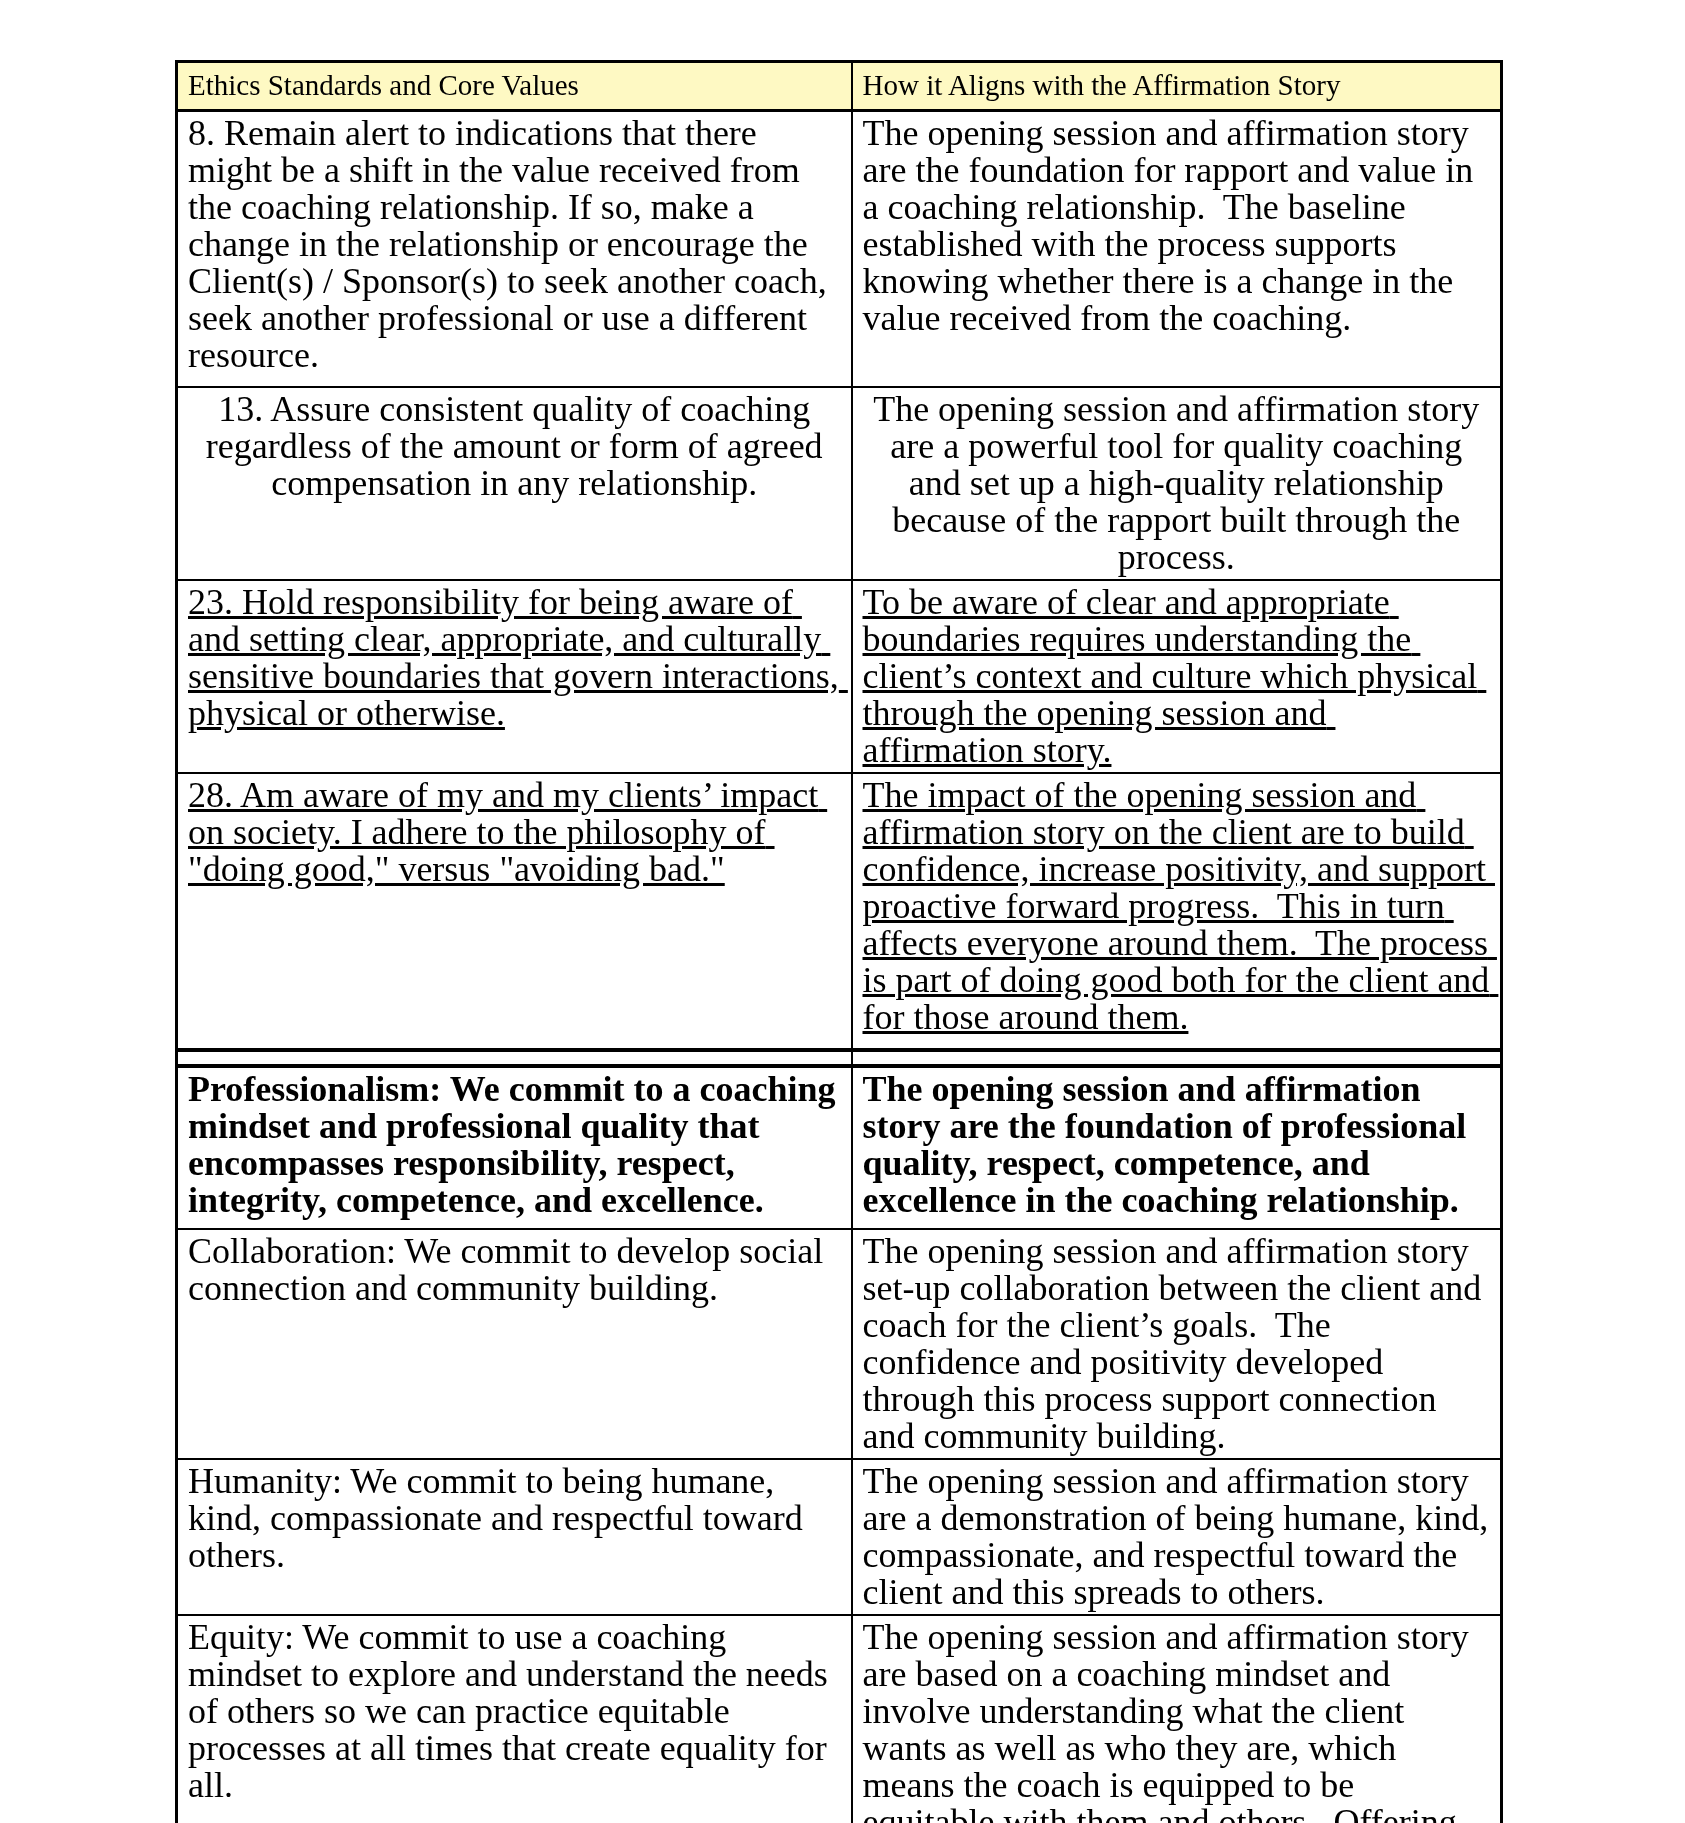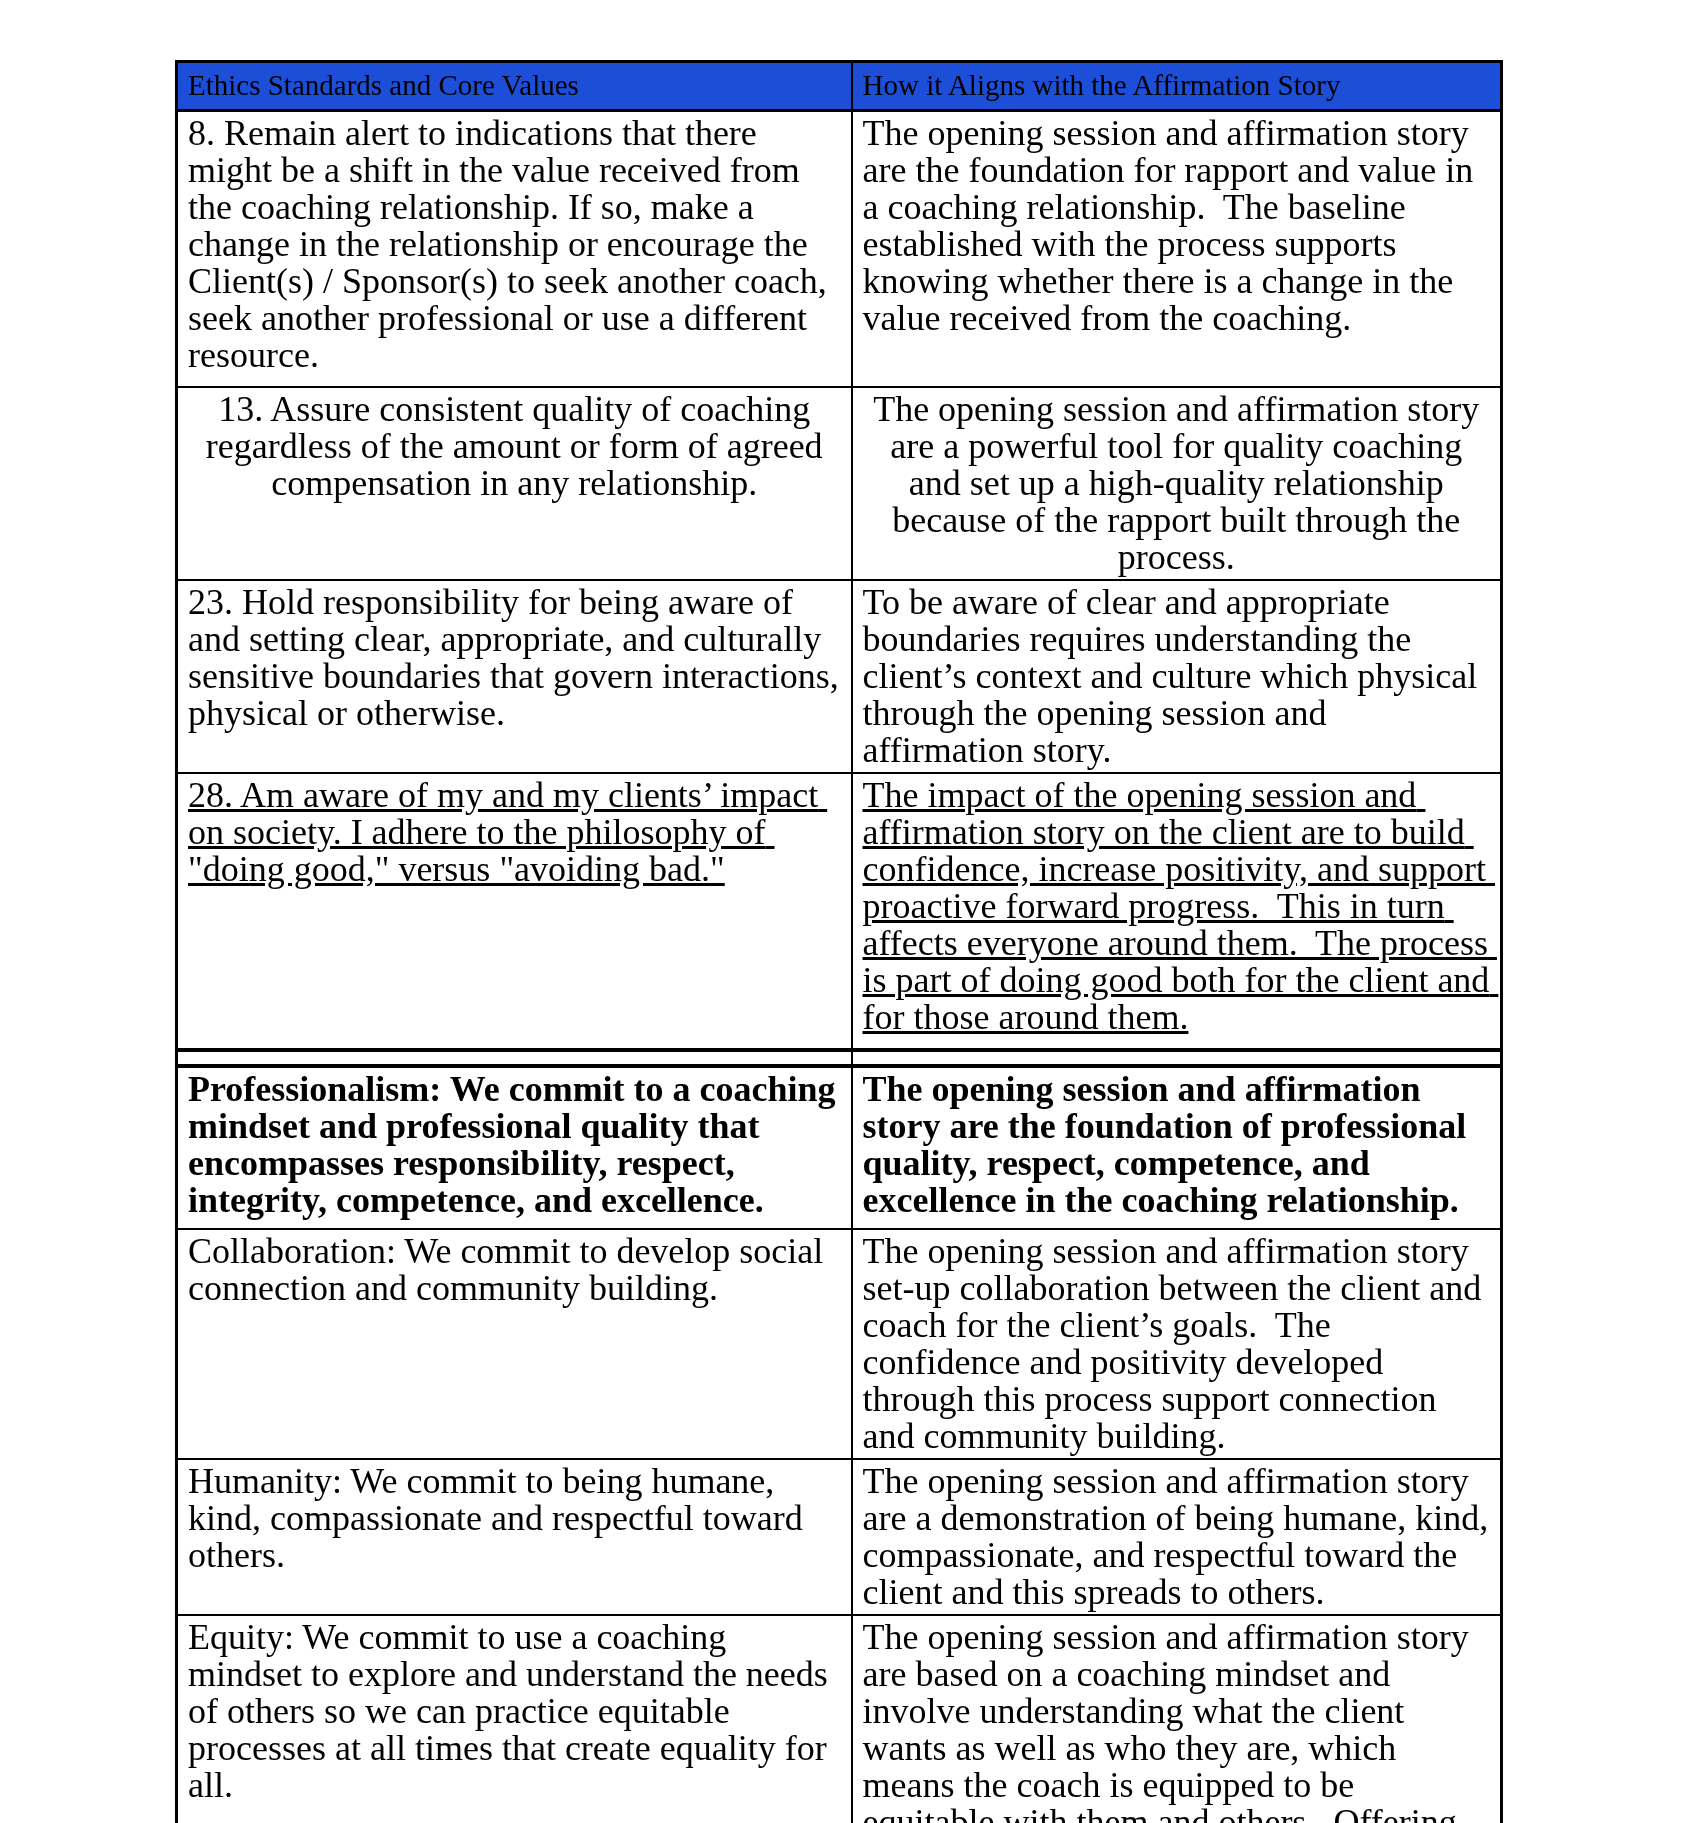--- a/index.html
+++ b/index.html
@@ -30,30 +30,30 @@
     vertical-align: top;
     text-align: left;
     padding: 3px 10px 3px 10px;
     font-size: 36px;
     line-height: 37px;
     font-weight: normal;
     white-space: pre-wrap;
     overflow: hidden;
   }
   .doc-table thead th {
-    background: #1d4ed8;
+    background: #fef9c3;
     height: 40px;
     font-size: 29px;
     padding-top: 4px;
     padding-bottom: 2px;
     border-bottom: 3px solid #000000;
   }
   tr.r1 td { height: 268px; }
   tr.r2 td { height: 159px; text-align: center; }
-  tr.r3 td { height: 145px; }
+  tr.r3 td { height: 145px; text-decoration: underline; }
   tr.r4 td { height: 268px; text-decoration: underline; }
   tr.r5 td { height: 154px; font-weight: bold; }
   tr.r6 td { height: 188px; }
   tr.r7 td { height: 143px; }
   tr.r8 td { height: 270px; margin-left: 9px; }
   tr.sep td {
     height: 12px;
     padding: 0;
     border-top: 4px solid #000000;
     border-bottom: 4px solid #000000;

